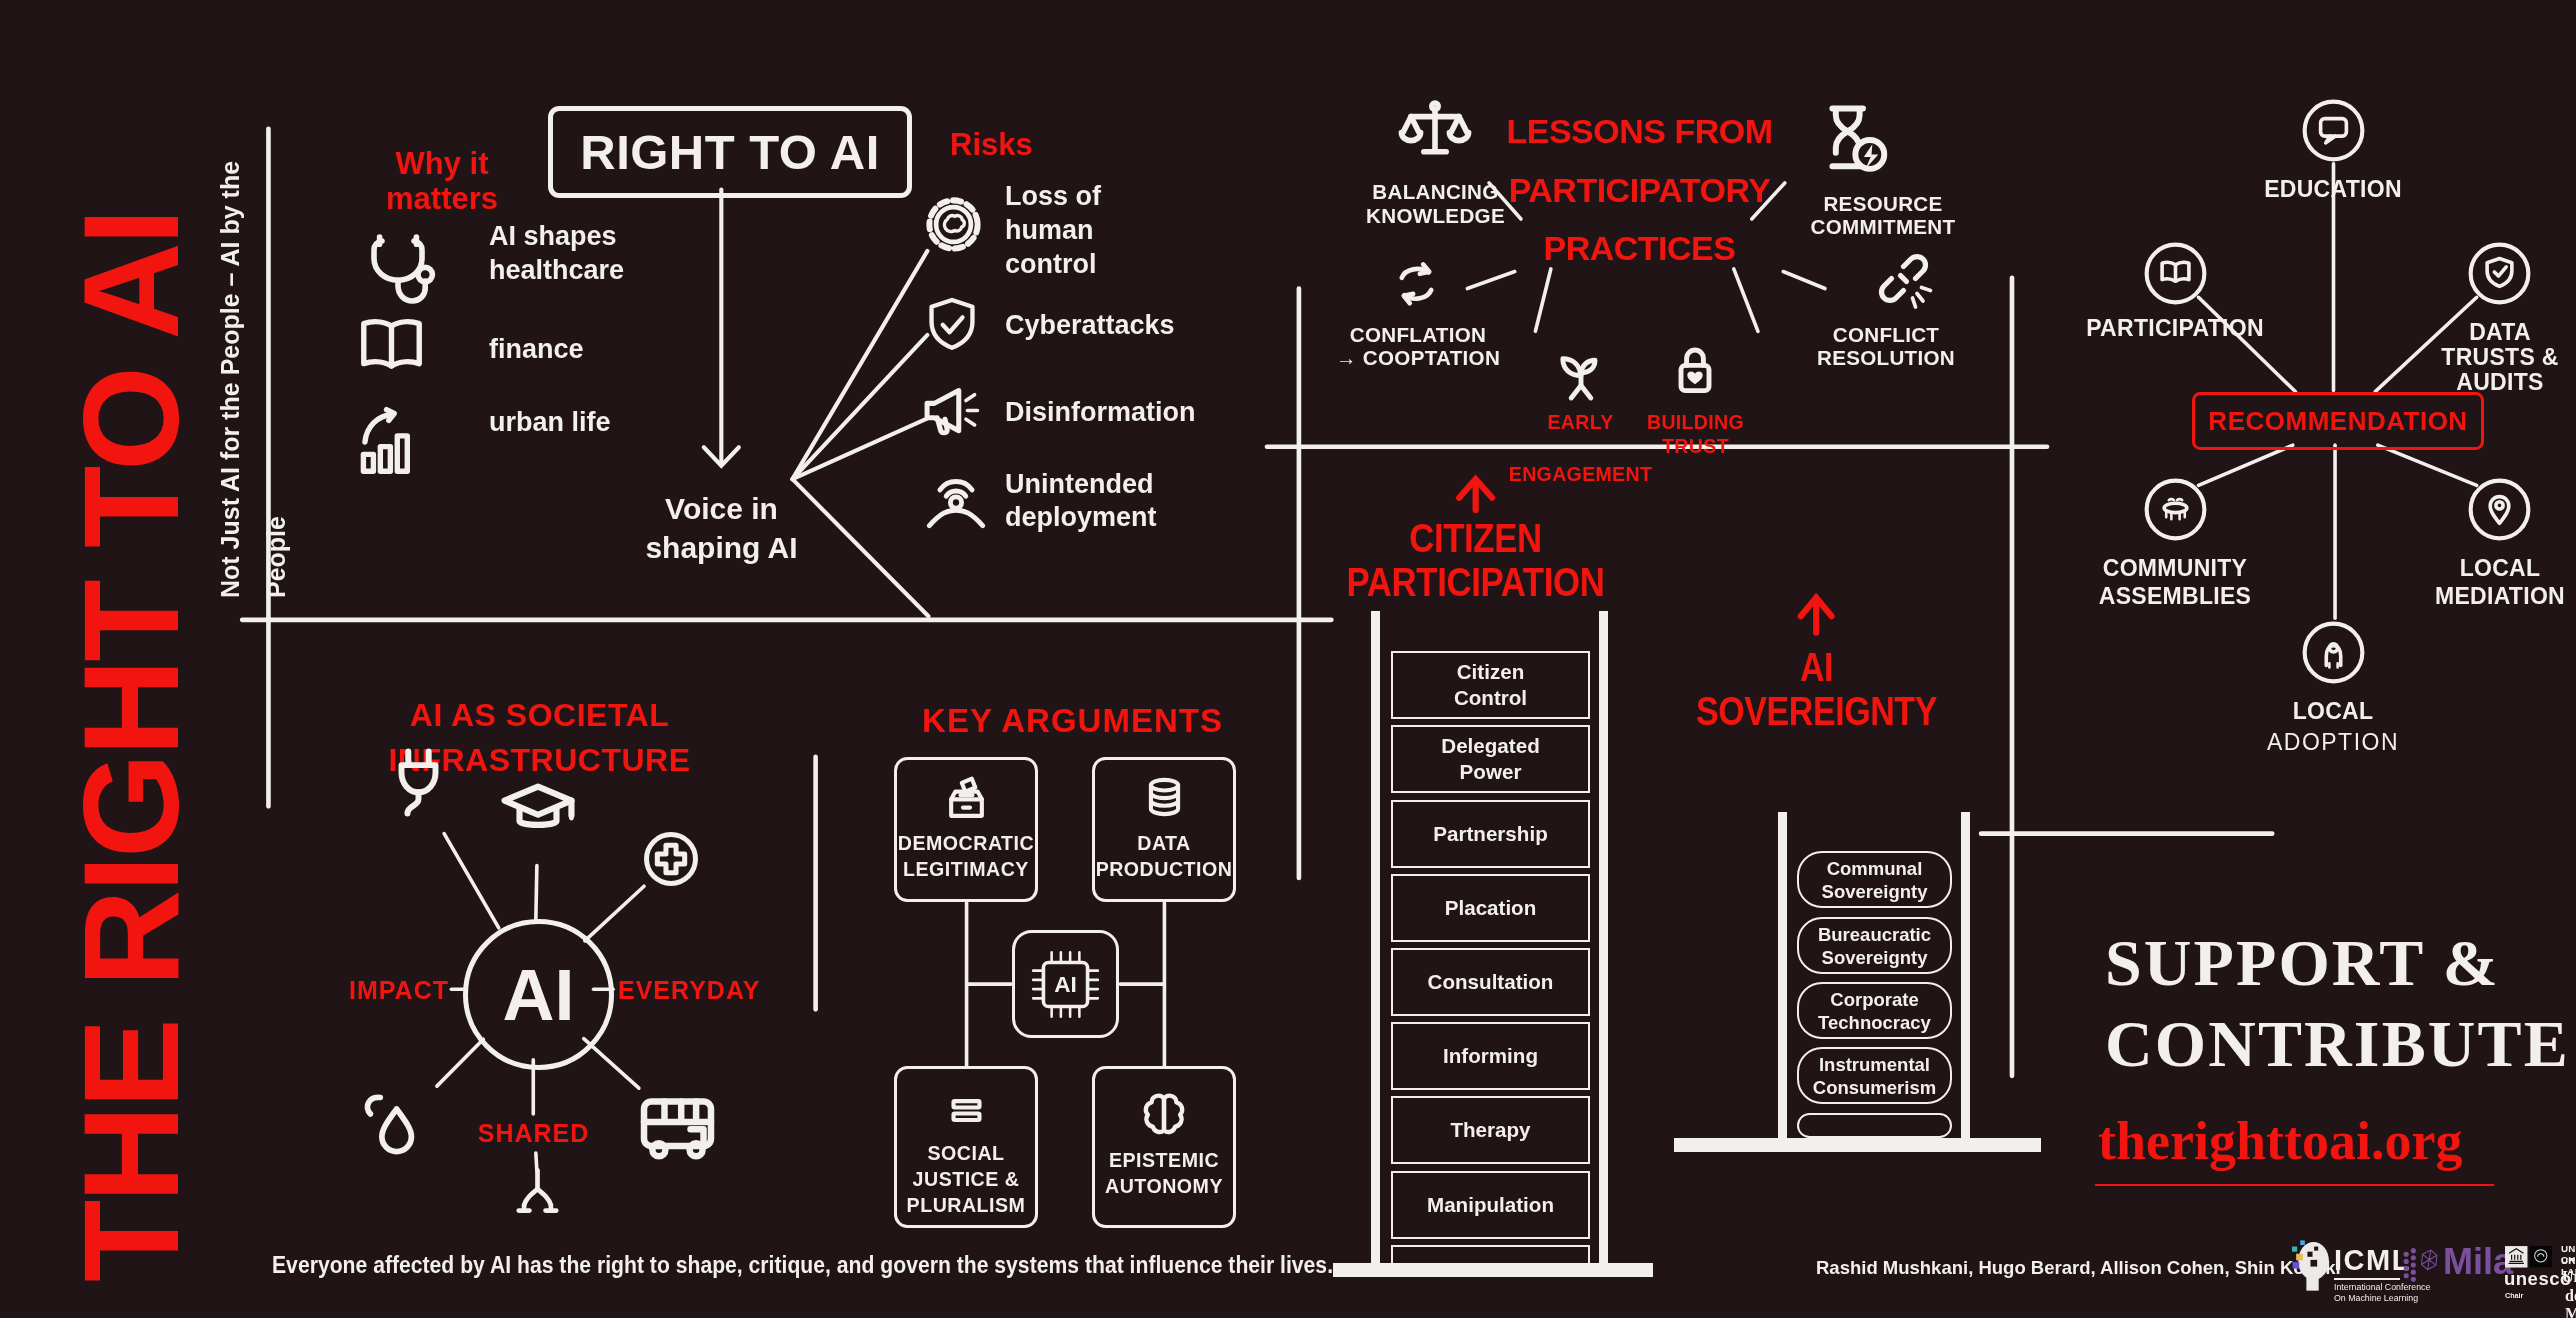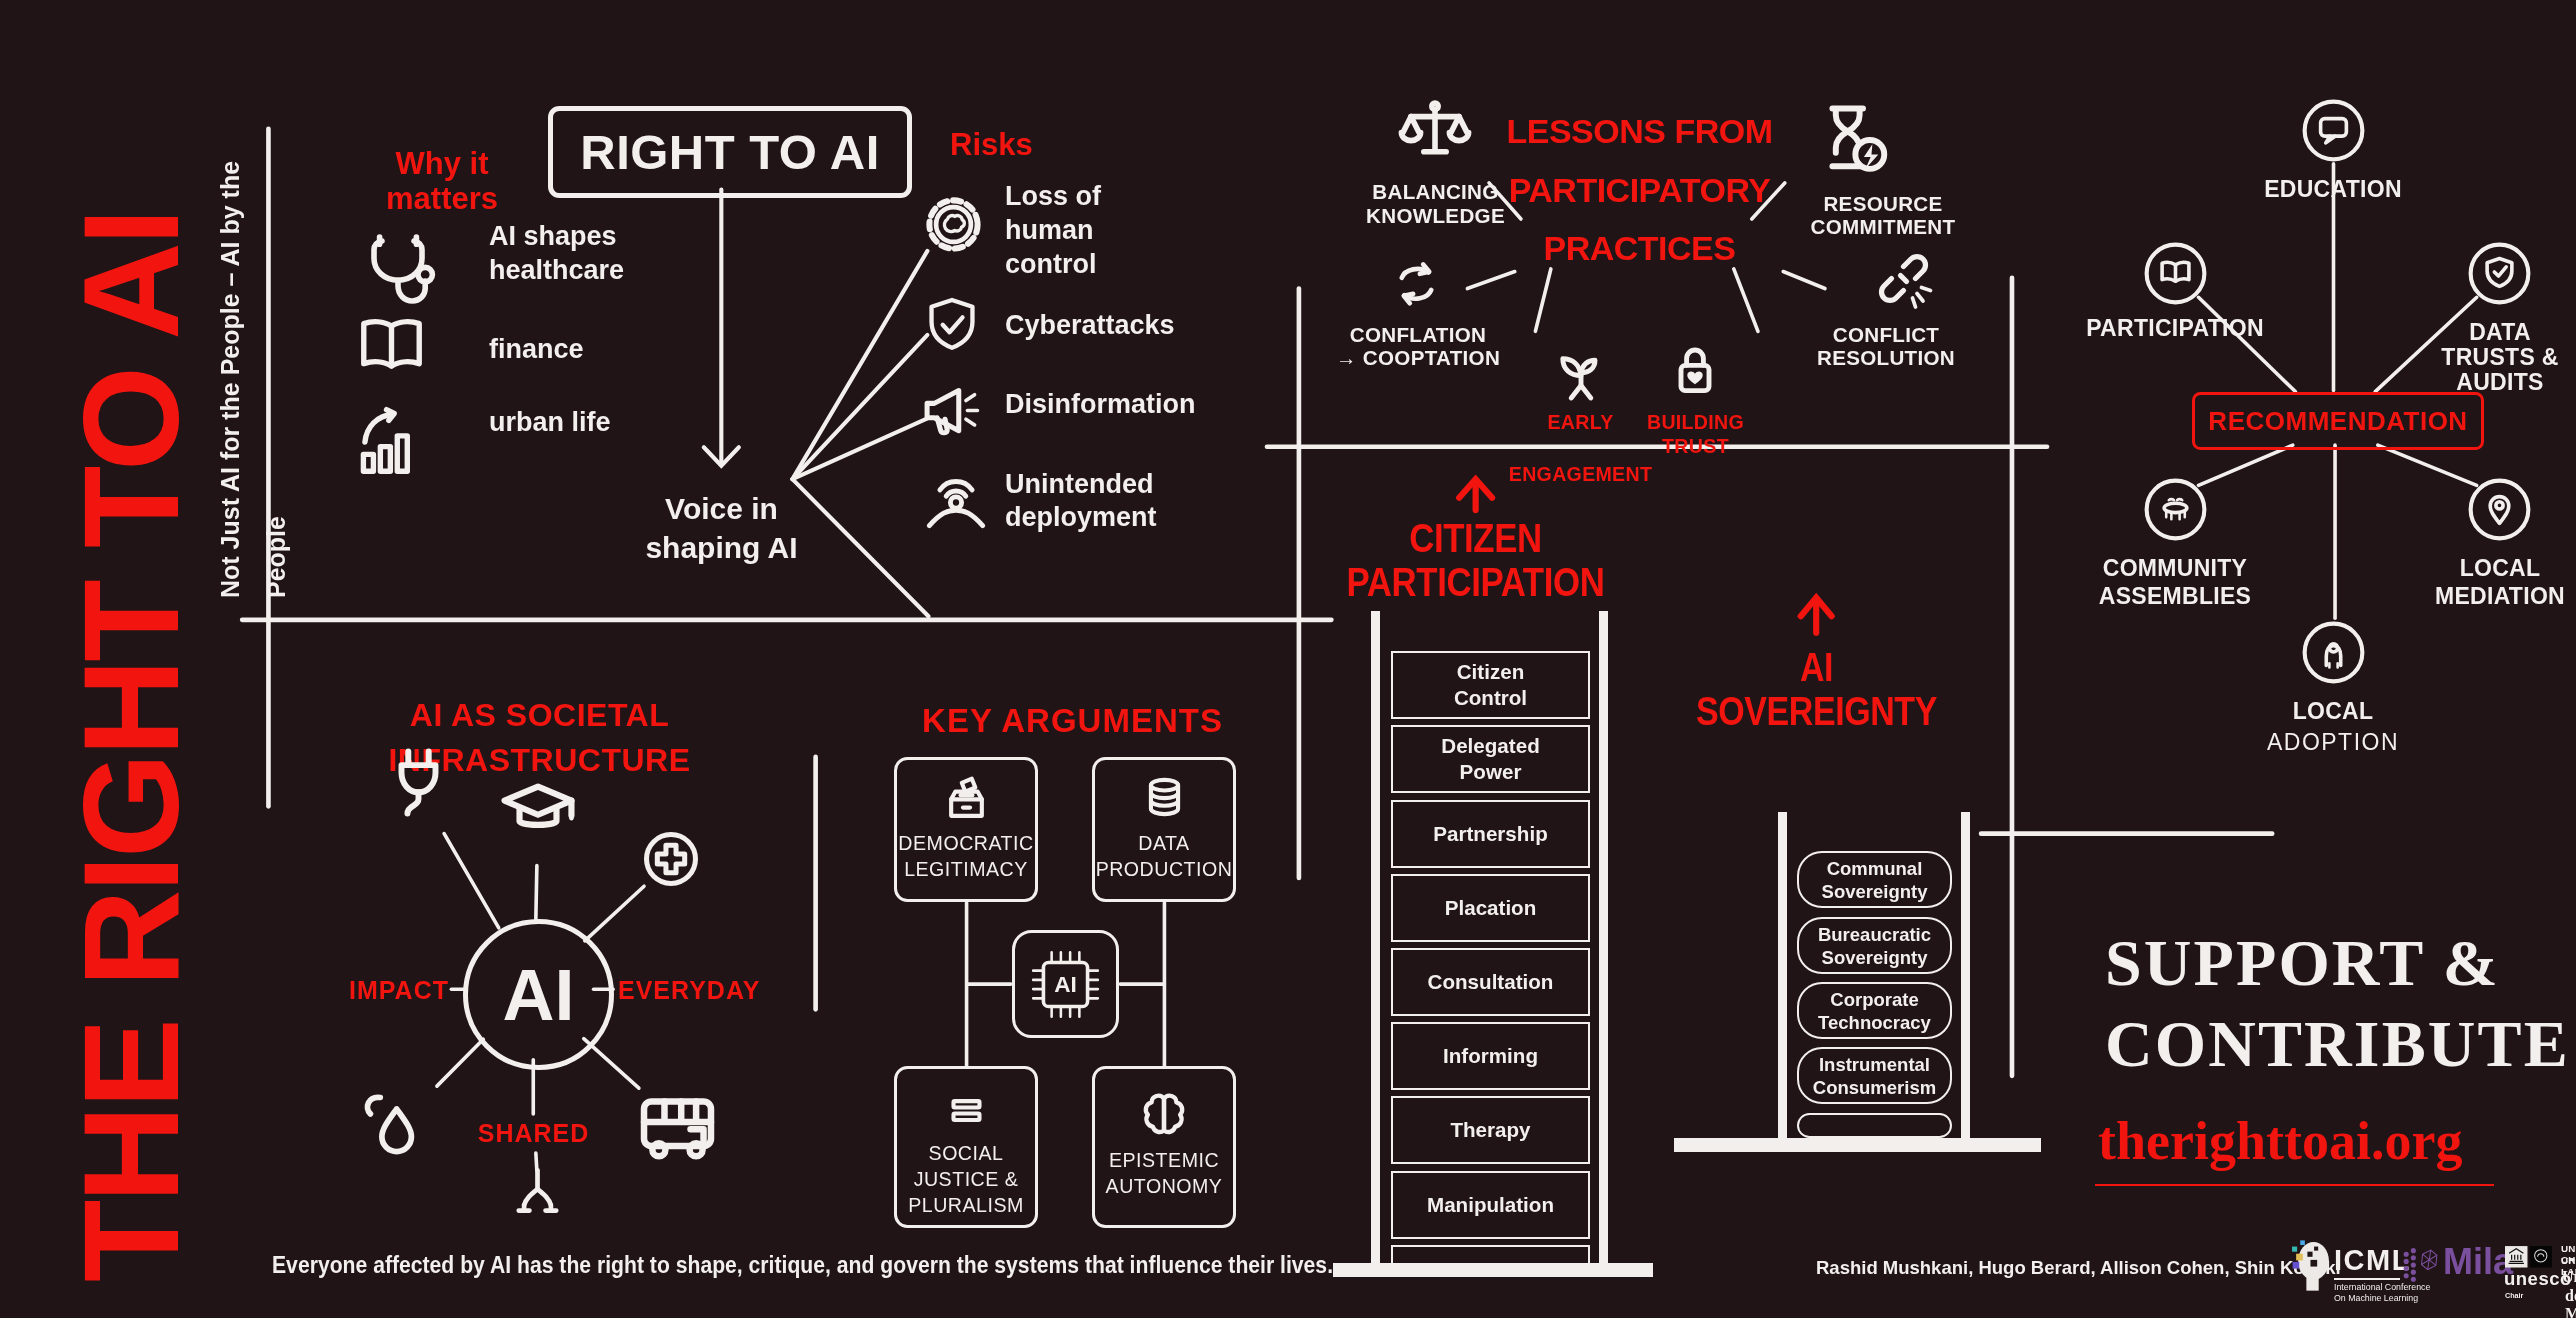--- a/index.html
+++ b/index.html
@@ -17,21 +17,21 @@
   svg.ov{position:absolute;left:0;top:0;}
   svg.ic{stroke:var(--white);fill:none;stroke-width:7;stroke-linecap:round;stroke-linejoin:round;position:absolute;}
   .vtitle{writing-mode:vertical-rl;transform:rotate(180deg);color:var(--red);
     font-weight:900;letter-spacing:-3.1px;line-height:1.0;}
   .vsub{writing-mode:vertical-rl;transform:rotate(180deg);color:var(--white);
     font-weight:600;line-height:1.2;}
   .hero-box{border:5.2px solid var(--white);border-radius:11.3px;display:flex;align-items:center;justify-content:center;}
   .recbox{border:3.1px solid var(--red);border-radius:8.2px;display:flex;align-items:center;justify-content:center;}
   .kabox{border:3.6px solid var(--white);border-radius:13.4px;box-sizing:border-box;
     display:flex;flex-direction:column;align-items:center;}
-  .kalbl{font-weight:400;font-size:19.6px;line-height:26px;letter-spacing:0.5px;text-align:right;}
+  .kalbl{font-weight:700;font-size:19.6px;line-height:26px;letter-spacing:0.5px;text-align:right;}
   .rung{border:2.6px solid var(--white);box-sizing:border-box;display:flex;flex-direction:column;
     align-items:center;justify-content:center;font-weight:700;text-align:center;}
   .crung{width:199px;font-size:20.6px;line-height:26px;}
   .srung{width:155px;font-size:18.5px;line-height:23px;border-radius:25px;}
   .rail{background:var(--white);}
   .netlbl{font-weight:800;font-size:23px;letter-spacing:0.3px;text-align:center;width:216px;}
   .lslbl{font-weight:800;font-size:20.6px;letter-spacing:0.3px;text-align:center;}
   .risklbl{font-weight:600;font-size:27px;}
   .serif{font-family:"Liberation Serif",serif;}
 </style>
@@ -157,21 +157,21 @@
     <path d="M50,8 L83,19 v24 c0,23 -15,35 -33,42 C32,78 17,66 17,43 v-24 z"></path>
     <polyline points="35,48 46,60 67,36"></polyline>
   </svg>
   <div class="abs risklbl" style="left:1005px;top:310px;width:335px;">Cyberattacks</div>
 
   <svg class="ic" style="left:917px;top:376px;width:72px;height:72px;" viewBox="0 0 100 100">
     <path d="M58,20 L24,38 h-10 v20 h10 l34,18 z"></path>
     <path d="M28,58 l5,18 c1,4 9,4 9,-1 l-3,-15"></path>
     <path d="M68,34 l12,-8 M70,48 h14 M68,60 l12,8" stroke-width="5"></path>
   </svg>
-  <div class="abs risklbl" style="left:1005px;top:389px;width:335px;">Disinformation</div>
+  <div class="abs risklbl" style="left:1005px;top:397px;width:335px;">Disinformation</div>
 
   <svg class="ic" style="left:921px;top:464px;width:70px;height:70px;" viewBox="0 0 100 100">
     <circle cx="50" cy="55" r="8"></circle>
     <path d="M36,46 a17,17 0 0 1 28,0"></path>
     <path d="M27,37 a28,28 0 0 1 46,0"></path>
     <path d="M12,88 C28,70 38,66 50,66 M88,88 C72,70 62,66 50,66"></path>
   </svg>
   <div class="abs risklbl" style="left:1005px;top:469px;width:335px;">Unintended</div>
   <div class="abs risklbl" style="left:1005px;top:502px;width:335px;">deployment</div>
 

